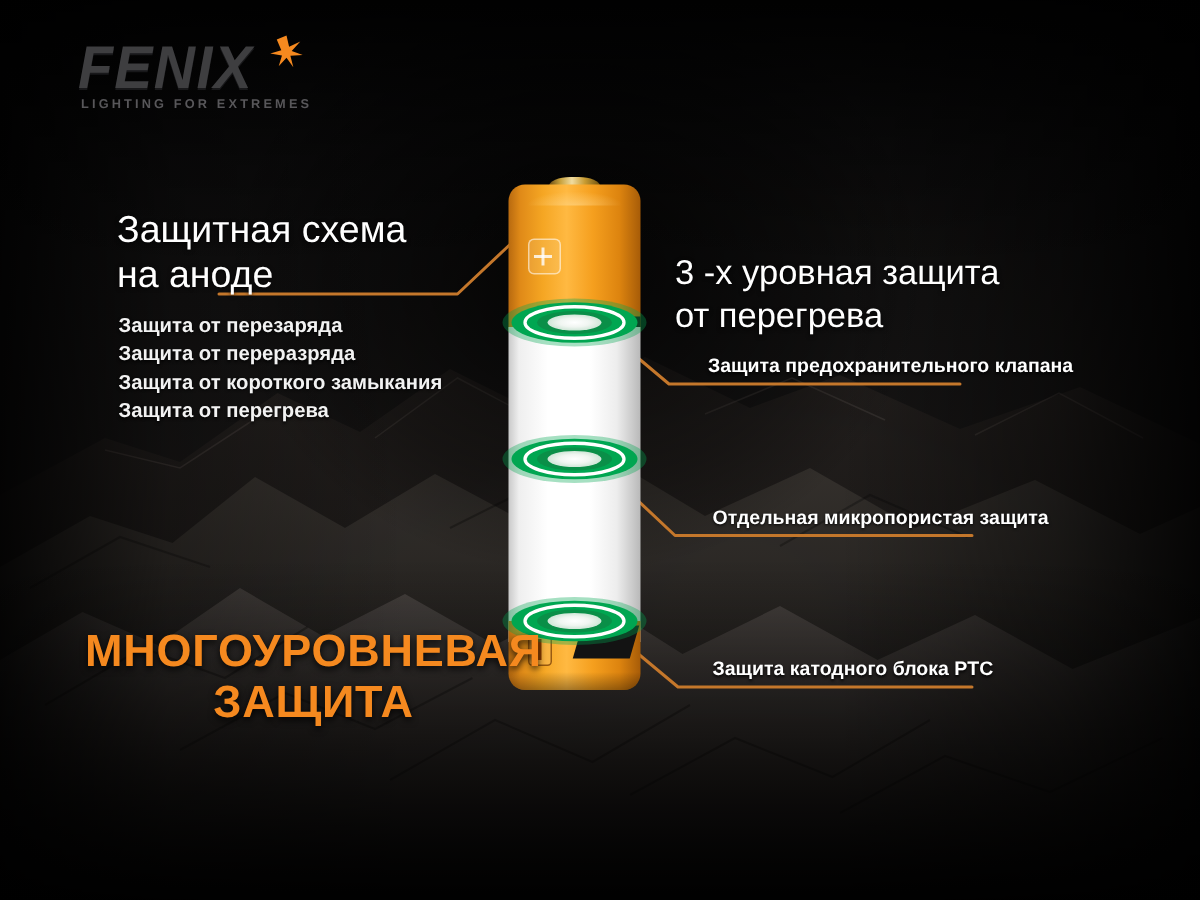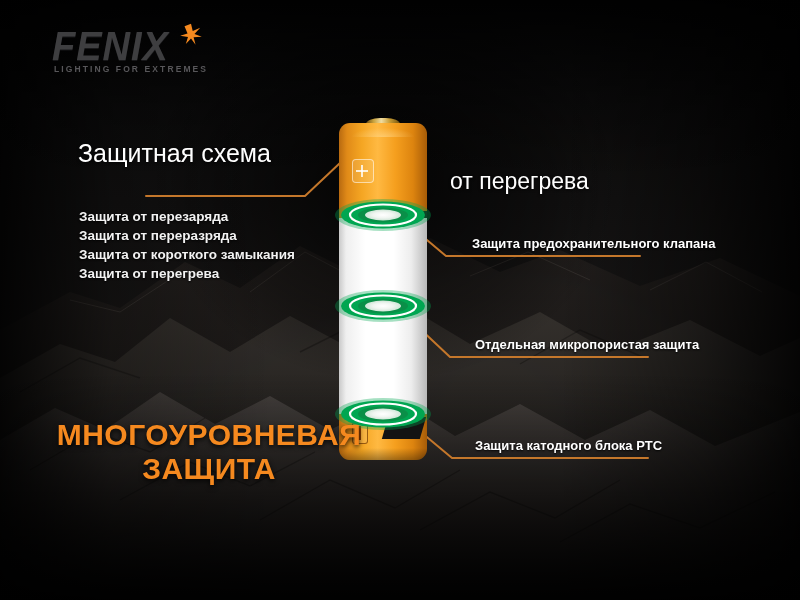--- a/index.html
+++ b/index.html
@@ -412,30 +412,32 @@
         <ellipse cx="50" cy="18" rx="42" ry="13.5" fill="#00a651"></ellipse>
         <ellipse cx="50" cy="18" rx="33" ry="10.5" fill="none" stroke="#ffffff" stroke-width="2.2"></ellipse>
         <ellipse cx="50" cy="18" rx="25" ry="7.6" fill="#0a8f48"></ellipse>
         <ellipse cx="50" cy="18" rx="18" ry="5.4" fill="url(#core1)"></ellipse>
       </svg>
     </div>
   </div>
 
   <div class="head-left">
     <div>Защитная схема</div>
+    <div>на аноде</div>
   </div>
 
   <div class="bullets">
     <div>Защита от перезаряда</div>
     <div>Защита от переразряда</div>
     <div>Защита от короткого замыкания</div>
     <div>Защита от перегрева</div>
   </div>
 
   <div class="head-right">
+    <div>3 -х уровная защита</div>
     <div>от перегрева</div>
   </div>
 
   <div class="rlabel" id="rlabel-valve">Защита предохранительного клапана</div>
   <div class="rlabel" id="rlabel-micro">Отдельная микропористая защита</div>
   <div class="rlabel" id="rlabel-ptc">Защита катодного блока PTC</div>
 
   <div class="title-multi">
     <div>МНОГОУРОВНЕВАЯ</div>
     <div>ЗАЩИТА</div>

